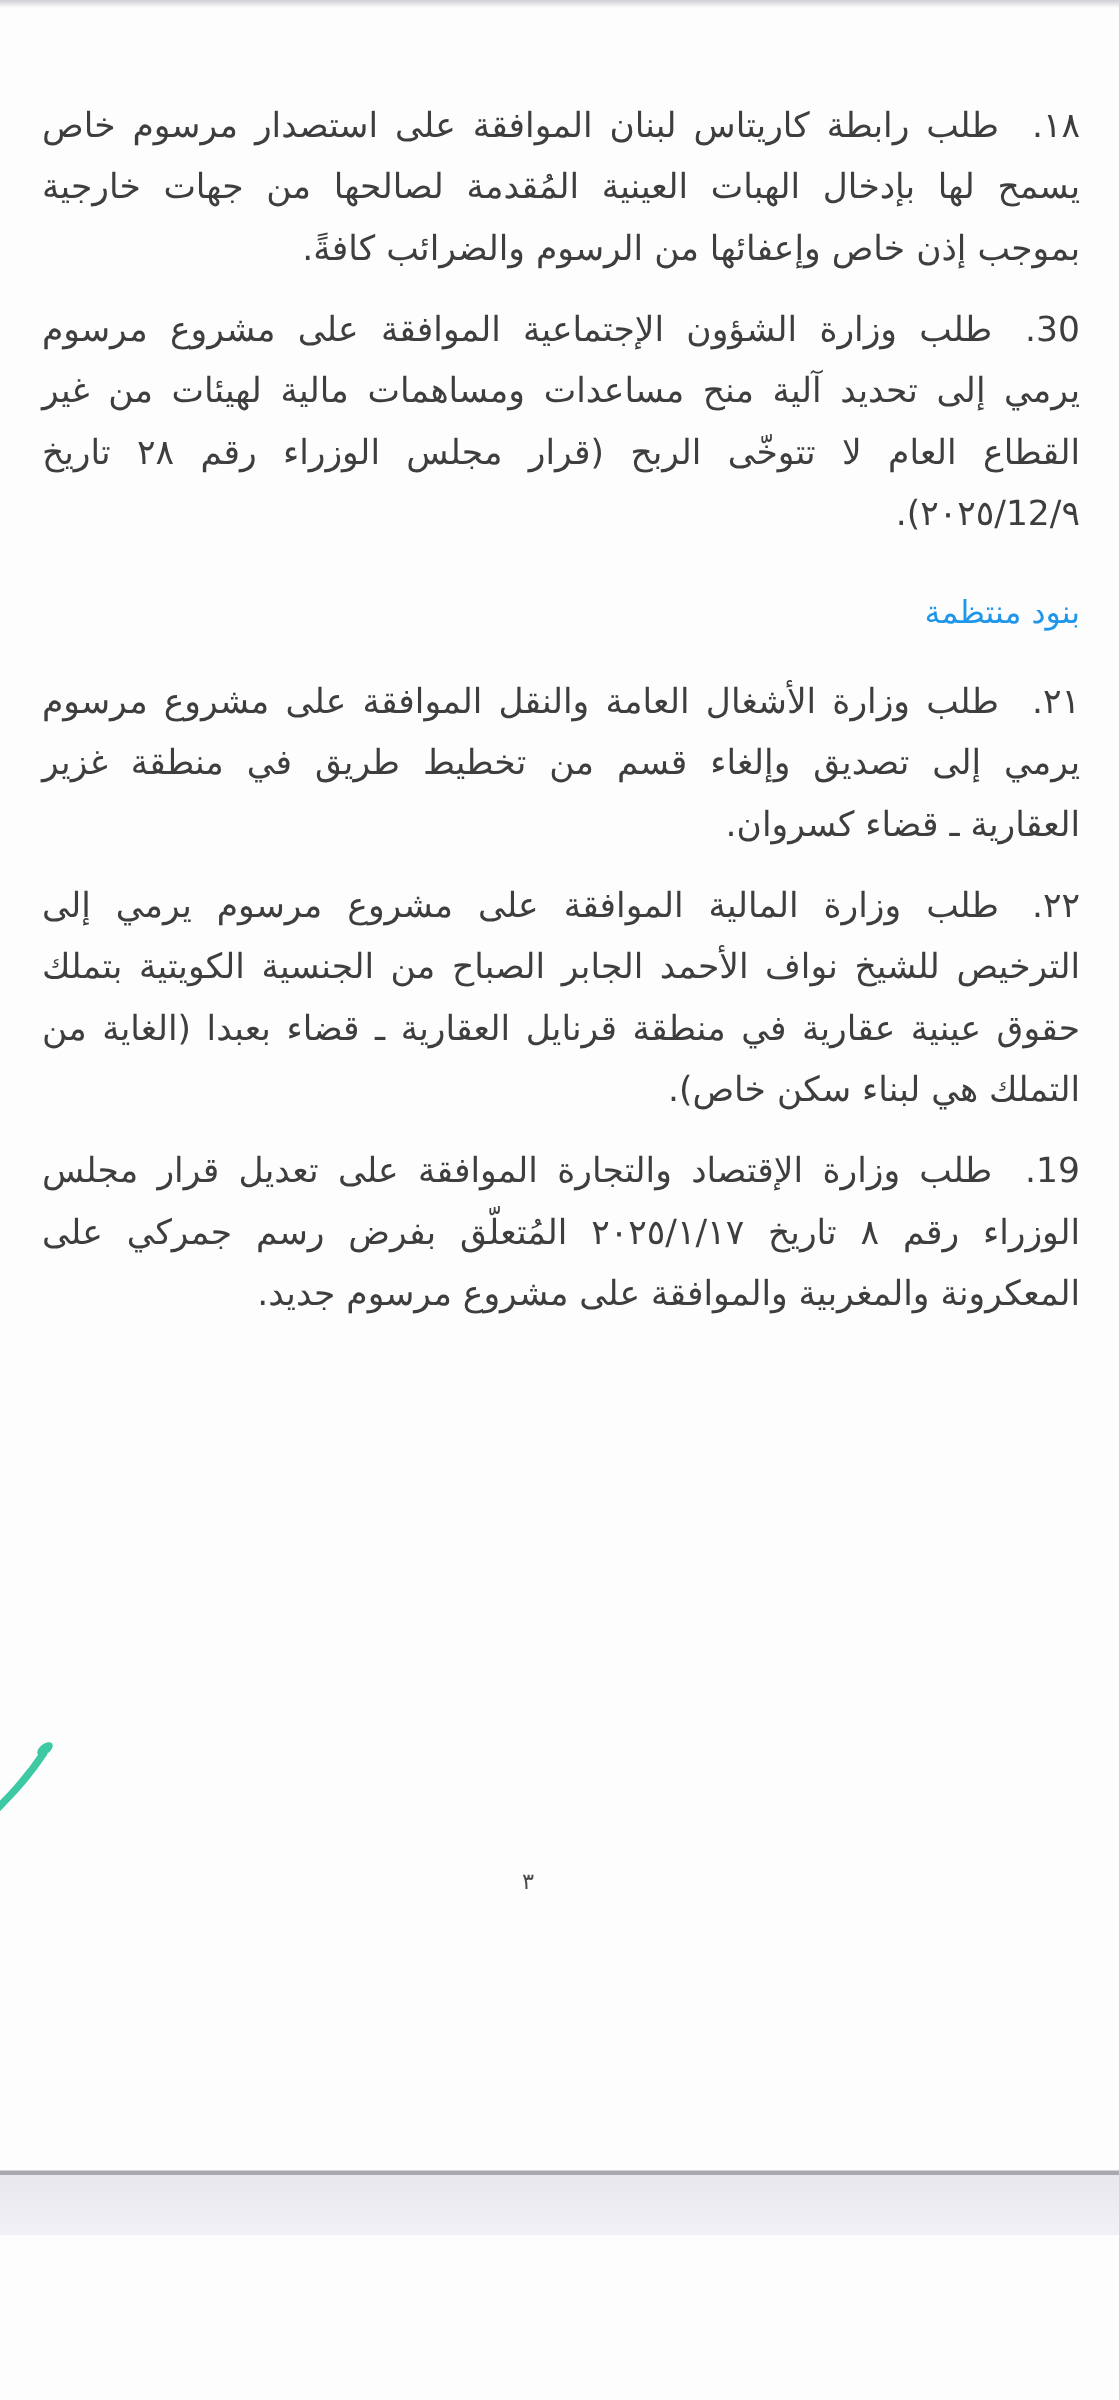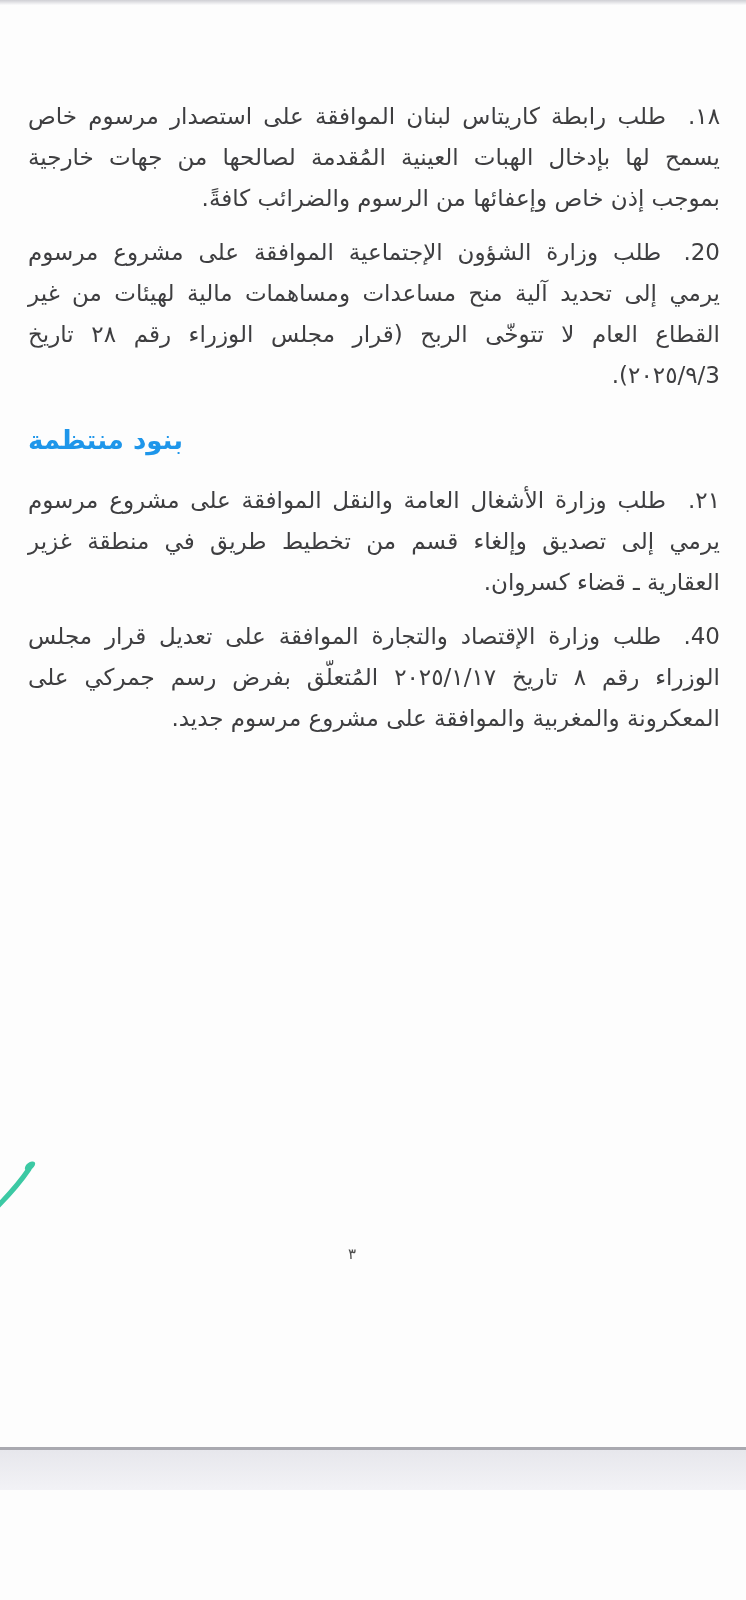--- a/index.html
+++ b/index.html
@@ -18,39 +18,39 @@
     position: absolute;
     top: 0; left: 0; right: 0;
     height: 5px;
     background: linear-gradient(180deg, #cfcfd4, #fbfbfc);
   }
   .doc {
     position: absolute;
     top: 0; left: 0;
     width: 746px;
     box-sizing: border-box;
-    padding: 96px 26px 0 28px;
+    padding: 64px 26px 0 28px;
     direction: rtl;
     color: #3e3e40;
     font-size: 23px;
     line-height: 41px;
     text-align: justify;
   }
   .item {
     margin: 0 0 13px 0;
   }
   .num {
     margin-left: 22px;
     white-space: nowrap;
   }
   .heading {
-    text-align: left;
+    text-align: right;
     color: var(--heading-blue, #1e96ea);
-    font-weight: bold;
-    font-size: 26px;
+    font-weight: normal;
+    font-size: 21px;
     line-height: 44px;
     margin: 22px 0 18px 0;
   }
   .note {
     color: var(--note-green, #3aa24b);
     text-align: right;
     padding-right: 74px;
     text-align-last: right;
   }
   .pen-mark {
@@ -84,34 +84,37 @@
 <div class="photo-top-edge"></div>
 
 <div class="doc">
 
   <div class="item">
     <span class="num">١٨.</span><span>طلب رابطة كاريتاس لبنان الموافقة على استصدار مرسوم خاص يسمح لها بإدخال الهبات العينية المُقدمة لصالحها من جهات خارجية بموجب إذن خاص وإعفائها من الرسوم والضرائب كافةً.</span>
   </div>
 
 
   <div class="item">
-    <span class="num">20.</span><span>طلب وزارة الشؤون الإجتماعية الموافقة على مشروع مرسوم يرمي إلى تحديد آلية منح مساعدات ومساهمات مالية لهيئات من غير القطاع العام لا تتوخّى الربح (قرار مجلس الوزراء رقم ٢٨ تاريخ ٢٠٢٥/٩/3).</span>
+    <span class="num">30.</span><span>طلب وزارة الشؤون الإجتماعية الموافقة على مشروع مرسوم يرمي إلى تحديد آلية منح مساعدات ومساهمات مالية لهيئات من غير القطاع العام لا تتوخّى الربح (قرار مجلس الوزراء رقم ٢٨ تاريخ ٢٠٢٥/12/٩).</span>
   </div>
 
   <div class="heading">بنود منتظمة</div>
 
   <div class="item">
     <span class="num">٢١.</span><span>طلب وزارة الأشغال العامة والنقل الموافقة على مشروع مرسوم يرمي إلى تصديق وإلغاء قسم من تخطيط طريق في منطقة غزير العقارية ـ قضاء كسروان.</span>
   </div>
 
+  <div class="item">
+    <span class="num">٢٢.</span><span>طلب وزارة المالية الموافقة على مشروع مرسوم يرمي إلى الترخيص للشيخ نواف الأحمد الجابر الصباح من الجنسية الكويتية بتملك حقوق عينية عقارية في منطقة قرنايل العقارية ـ قضاء بعبدا (الغاية من التملك هي لبناء سكن خاص).</span>
+  </div>
 
 
 
   <div class="item">
-    <span class="num">40.</span><span>طلب وزارة الإقتصاد والتجارة الموافقة على تعديل قرار مجلس الوزراء رقم ٨ تاريخ ٢٠٢٥/١/١٧ المُتعلّق بفرض رسم جمركي على المعكرونة والمغربية والموافقة على مشروع مرسوم جديد.</span>
+    <span class="num">19.</span><span>طلب وزارة الإقتصاد والتجارة الموافقة على تعديل قرار مجلس الوزراء رقم ٨ تاريخ ٢٠٢٥/١/١٧ المُتعلّق بفرض رسم جمركي على المعكرونة والمغربية والموافقة على مشروع مرسوم جديد.</span>
   </div>
 
 </div>
 
 <svg class="pen-mark" viewBox="0 0 60 72" xmlns="http://www.w3.org/2000/svg">
   <path d="M -4 66 C 8 54, 20 42, 32 24" fill="none" stroke="#3cc9a4" stroke-width="5" stroke-linecap="round"></path>
   <ellipse cx="33" cy="21" rx="6" ry="3.4" fill="#3cc9a4" transform="rotate(-38 33 21)"></ellipse>
 </svg>
 
 <div class="page-number">٣</div>

